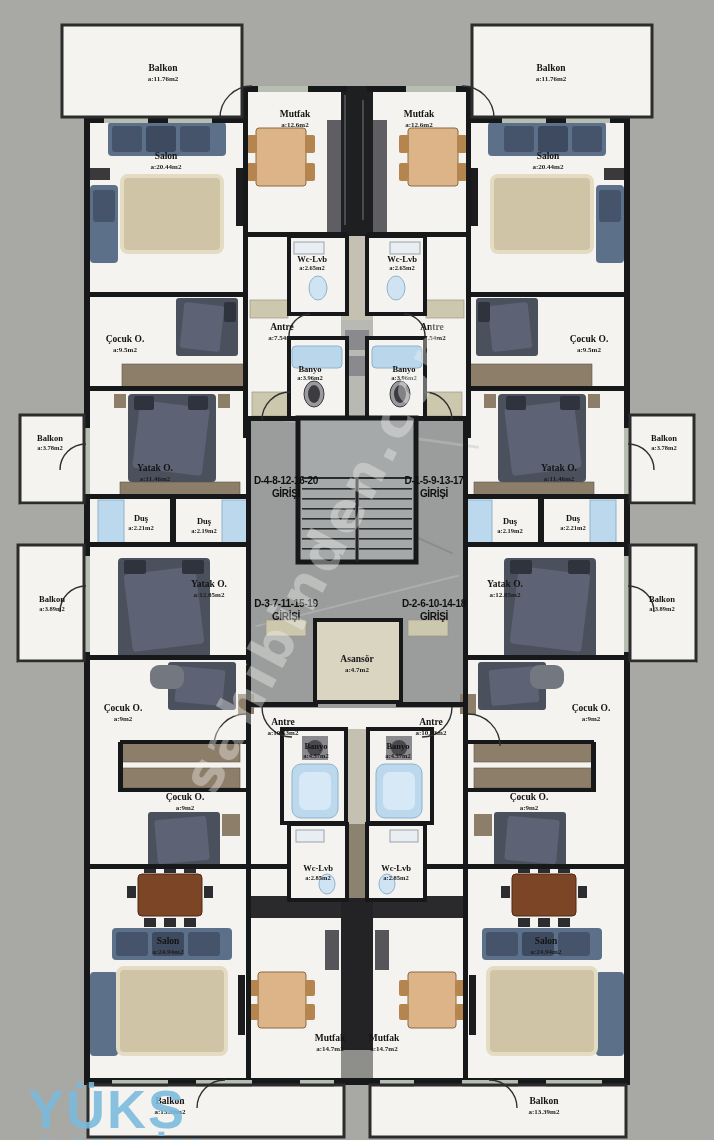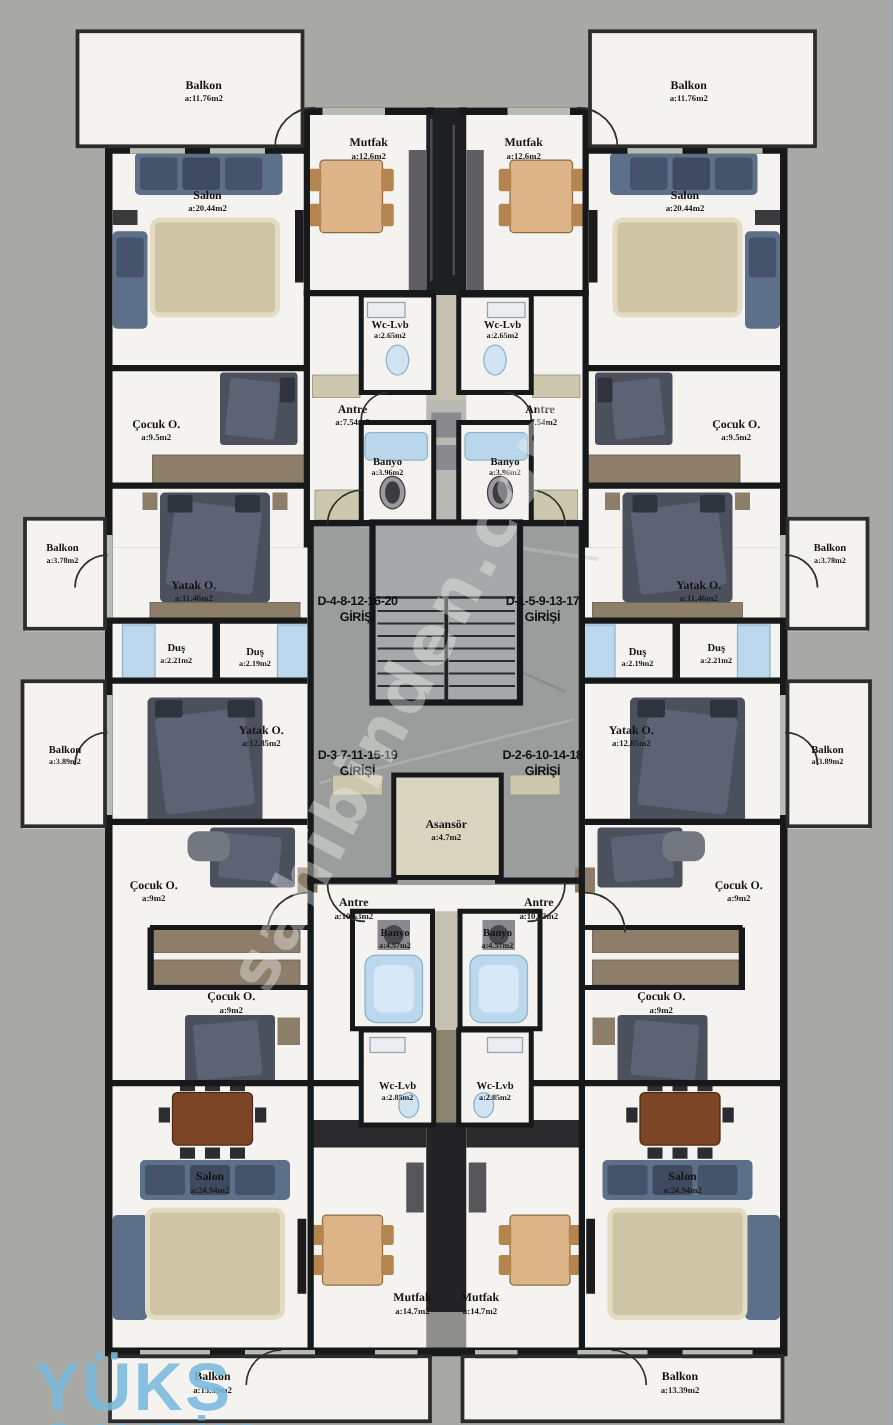--- a/index.html
+++ b/index.html
@@ -1,16 +1,16 @@
 <!DOCTYPE html>
 <html><head>
 <meta charset="utf-8">
 <style>
   html,body{margin:0;padding:0;background:#8f908c;}
-  #stage{position:relative;width:714px;height:1140px;overflow:hidden;background:#7dd3fc;font-family:"Liberation Serif",serif;}
+  #stage{position:relative;width:714px;height:1140px;overflow:hidden;background:#c2410c;font-family:"Liberation Serif",serif;}
   svg{display:block}
   .rn{font:bold 9.5px "Liberation Serif",serif;fill:#131313;text-anchor:middle;}
   .ra{font:bold 7px "Liberation Serif",serif;fill:#1c1c1c;text-anchor:middle;}
   .rn2{font:bold 8.5px "Liberation Serif",serif;fill:#131313;text-anchor:middle;}
   .ra2{font:bold 6.5px "Liberation Serif",serif;fill:#1c1c1c;text-anchor:middle;}
   .ge{font:bold 10px "Liberation Sans",sans-serif;fill:#0f0f0f;text-anchor:middle;letter-spacing:-0.3px;}
   .wm{font:bold 54px "DejaVu Sans",sans-serif;fill:#f4f4f2;opacity:.38;letter-spacing:4px;text-anchor:middle;}
   .lg1{font:bold 54px "Liberation Sans",sans-serif;fill:#79bbdd;opacity:.88;letter-spacing:2px;}
   .lg2{font:bold 42px "Liberation Sans",sans-serif;fill:#79bbdd;opacity:.88;letter-spacing:2px;}
   .wall{fill:#17181a;}

